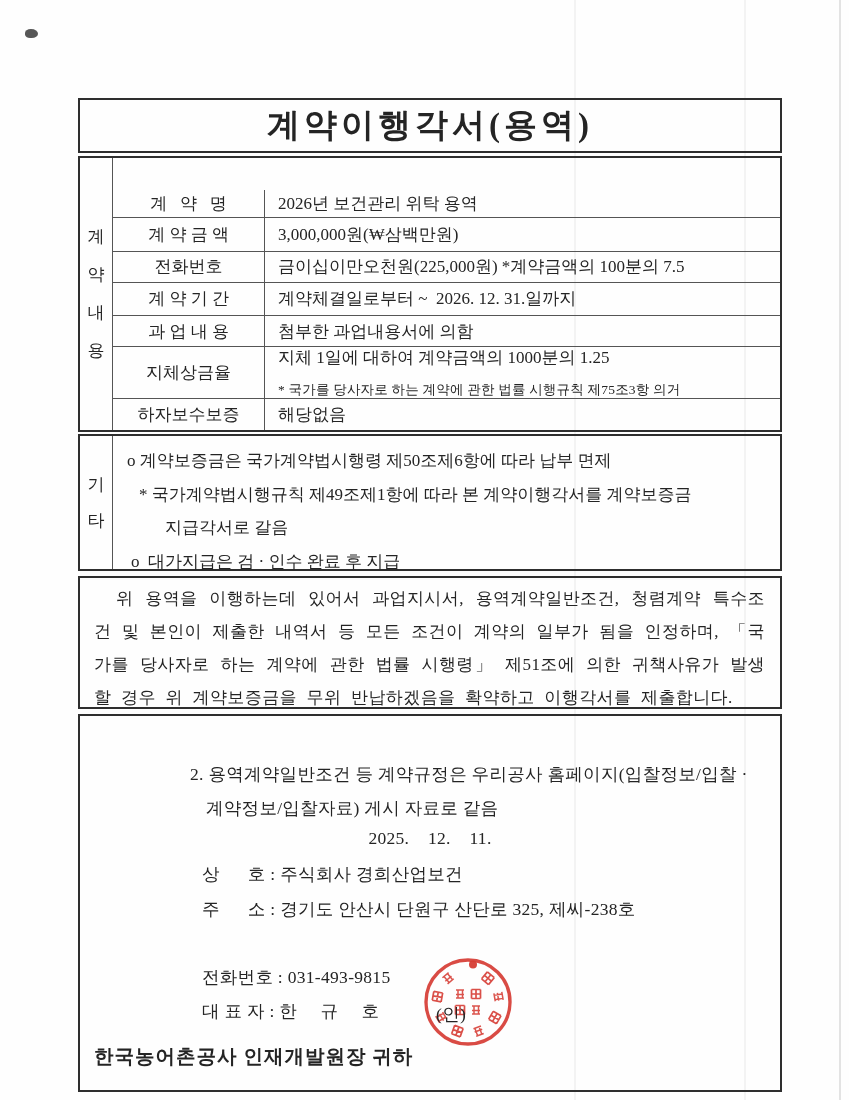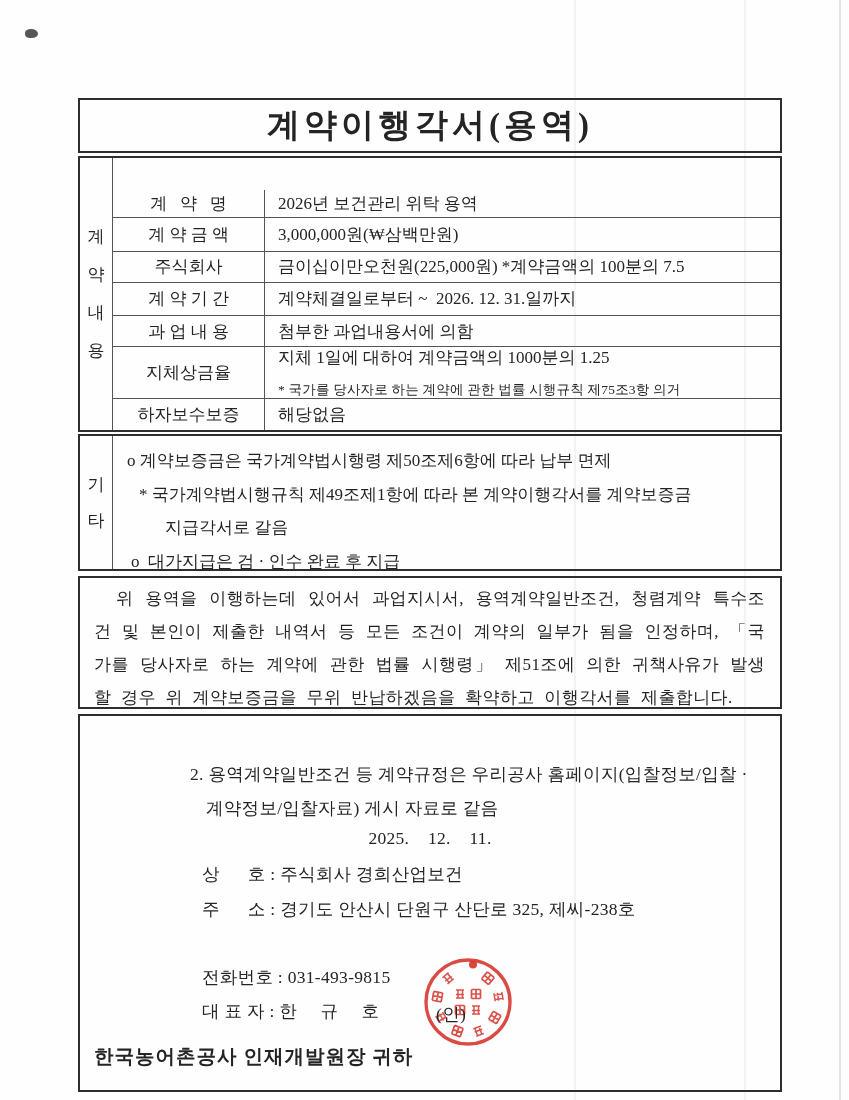--- a/index.html
+++ b/index.html
@@ -85,21 +85,21 @@
     <div class="rows">
       <div class="row h33">
         <div class="cell-label">계   약   명</div>
         <div class="cell-value"><span>2026년 보건관리 위탁 용역</span></div>
       </div>
       <div class="row h38">
         <div class="cell-label">계 약 금 액</div>
         <div class="cell-value"><span>3,000,000원(₩삼백만원)</span></div>
       </div>
       <div class="row h37a">
-        <div class="cell-label">주식회사</div>
+        <div class="cell-label">전화번호</div>
         <div class="cell-value"><span>금이십이만오천원(225,000원) *계약금액의 100분의 7.5</span></div>
       </div>
       <div class="row h38b">
         <div class="cell-label">계 약 기 간</div>
         <div class="cell-value"><span>계약체결일로부터 ~  2026. 12. 31.일까지</span></div>
       </div>
       <div class="row h37b">
         <div class="cell-label">과 업 내 용</div>
         <div class="cell-value"><span>첨부한 과업내용서에 의함</span></div>
       </div>

